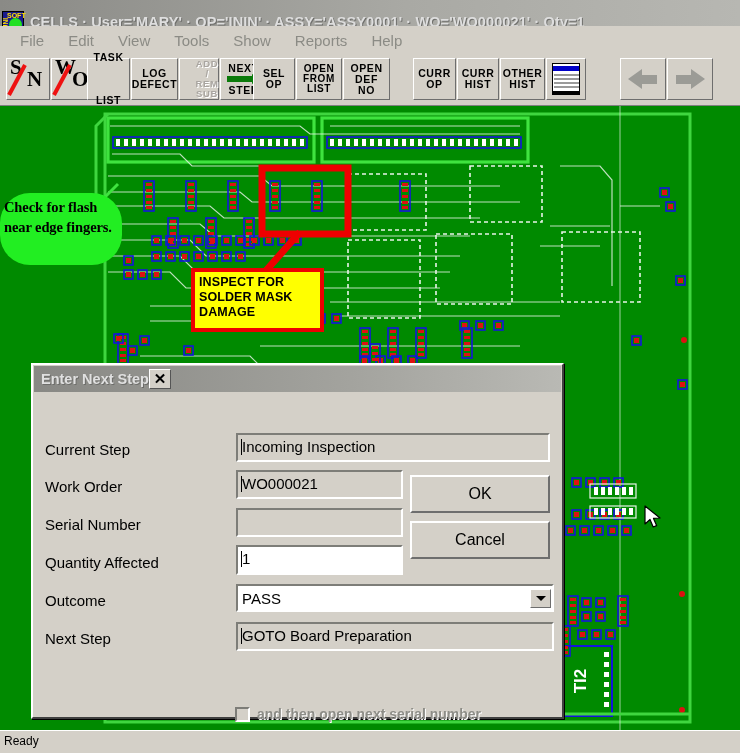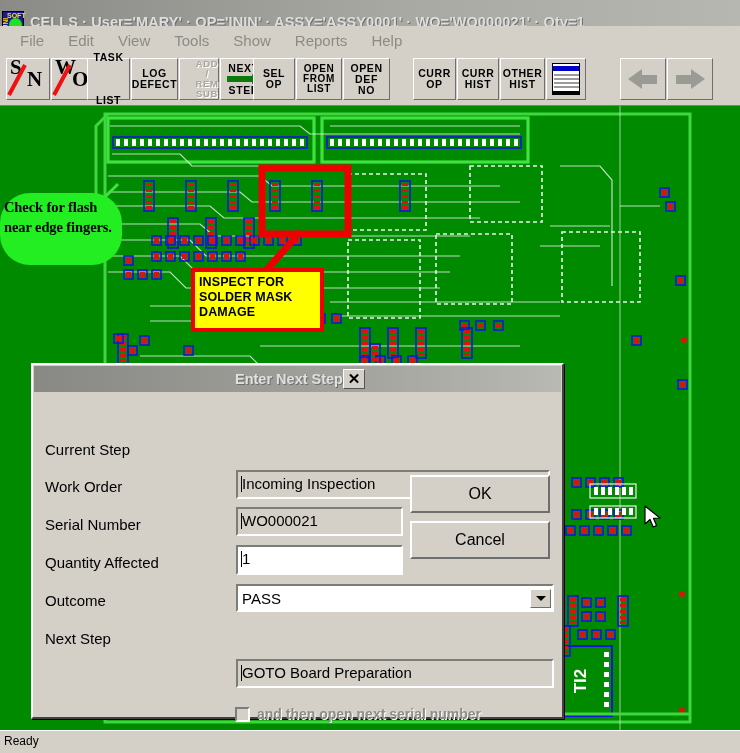--- a/index.html
+++ b/index.html
@@ -208,21 +208,21 @@
     background: #d4d0c8;
     border-top: 2px solid #ffffff;
     border-left: 2px solid #ffffff;
     border-right: 2px solid #404040;
     border-bottom: 2px solid #404040;
     box-shadow: 1px 1px 0 #000;
   }
   #dlg-title {
     height: 26px;
     background: linear-gradient(to right, #888884 0%, #a3a39e 60%, #b9b9b4 100%);
-    display: flex; align-items: center; justify-content: center;
+    display: flex; align-items: center; justify-content: flex-start;
     padding: 0 2px 0 7px;
     margin: 1px;
   }
   #dlg-title .txt {
     font-size: 14.5px; font-weight: bold; color: #e0e0e0;
     text-shadow: 1px 1px 0 #6d6d6a;
   }
   #dlg-close {
     width: 22px; height: 20px;
     background: #d4d0c8;
@@ -249,21 +249,21 @@
     border-right: 2px solid #ffffff;
     border-bottom: 2px solid #ffffff;
     font-size: 15px;
     color: #000;
     padding: 2px 0 0 3px;
     overflow: hidden;
     white-space: nowrap;
     font-family: "Liberation Sans", sans-serif;
     line-height: 20px;
   }
-  .finput.readonly { background: #d4d0c8; margin-top: 37px; }
+  .finput.readonly { background: #d4d0c8; }
   .finput.editable { background: #ffffff; }
   .finput .caret {
     display: inline-block; width: 1px; height: 16px;
     background: #000; vertical-align: -3px; margin-right: 0px;
   }
 
   #combo-outcome {
     position: absolute;
     background: #ffffff;
     border-top: 2px solid #7d7d78;

